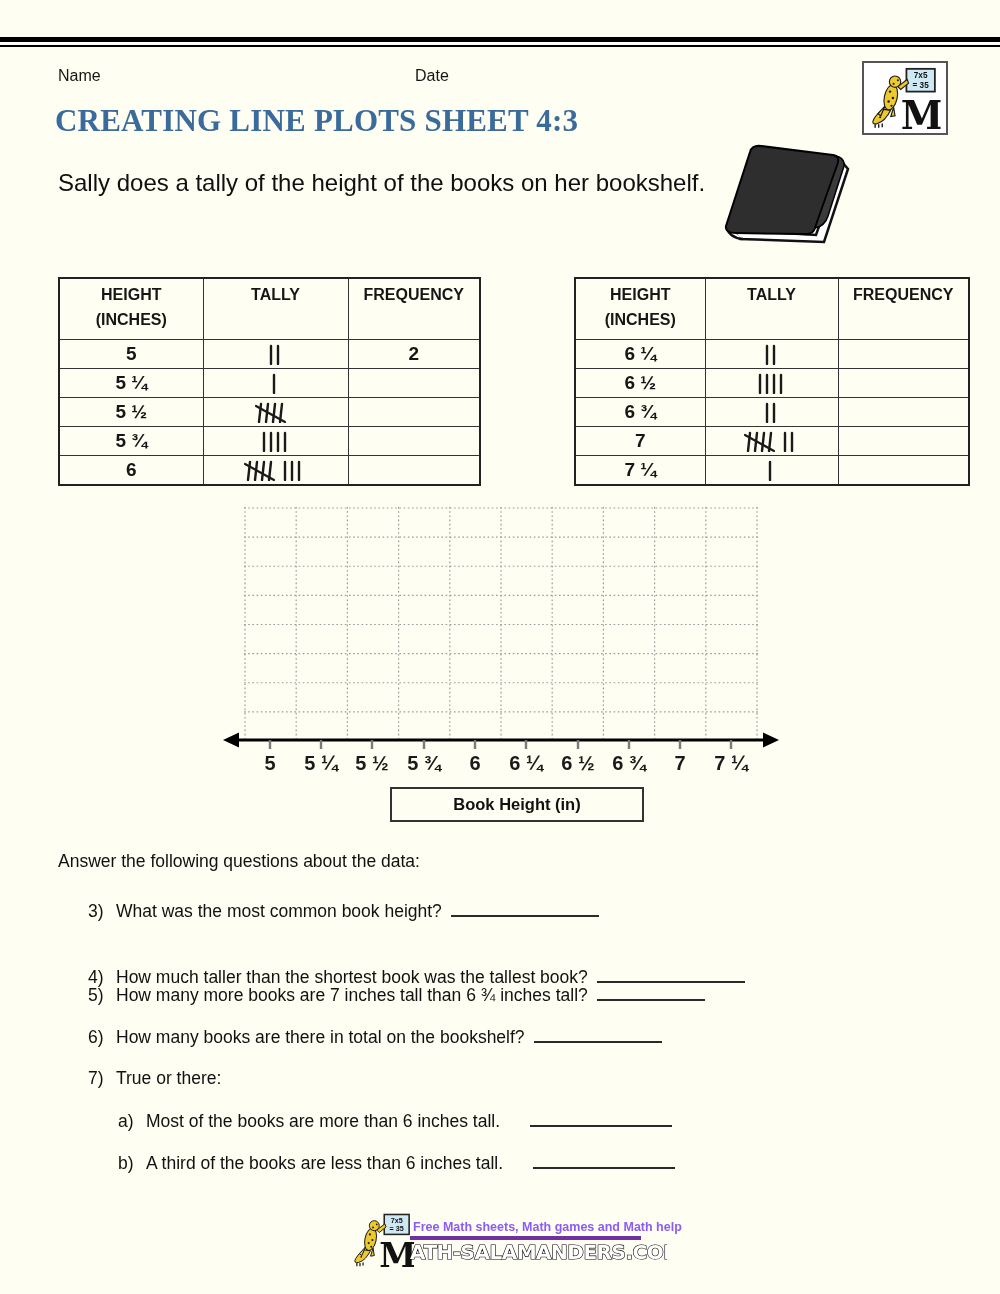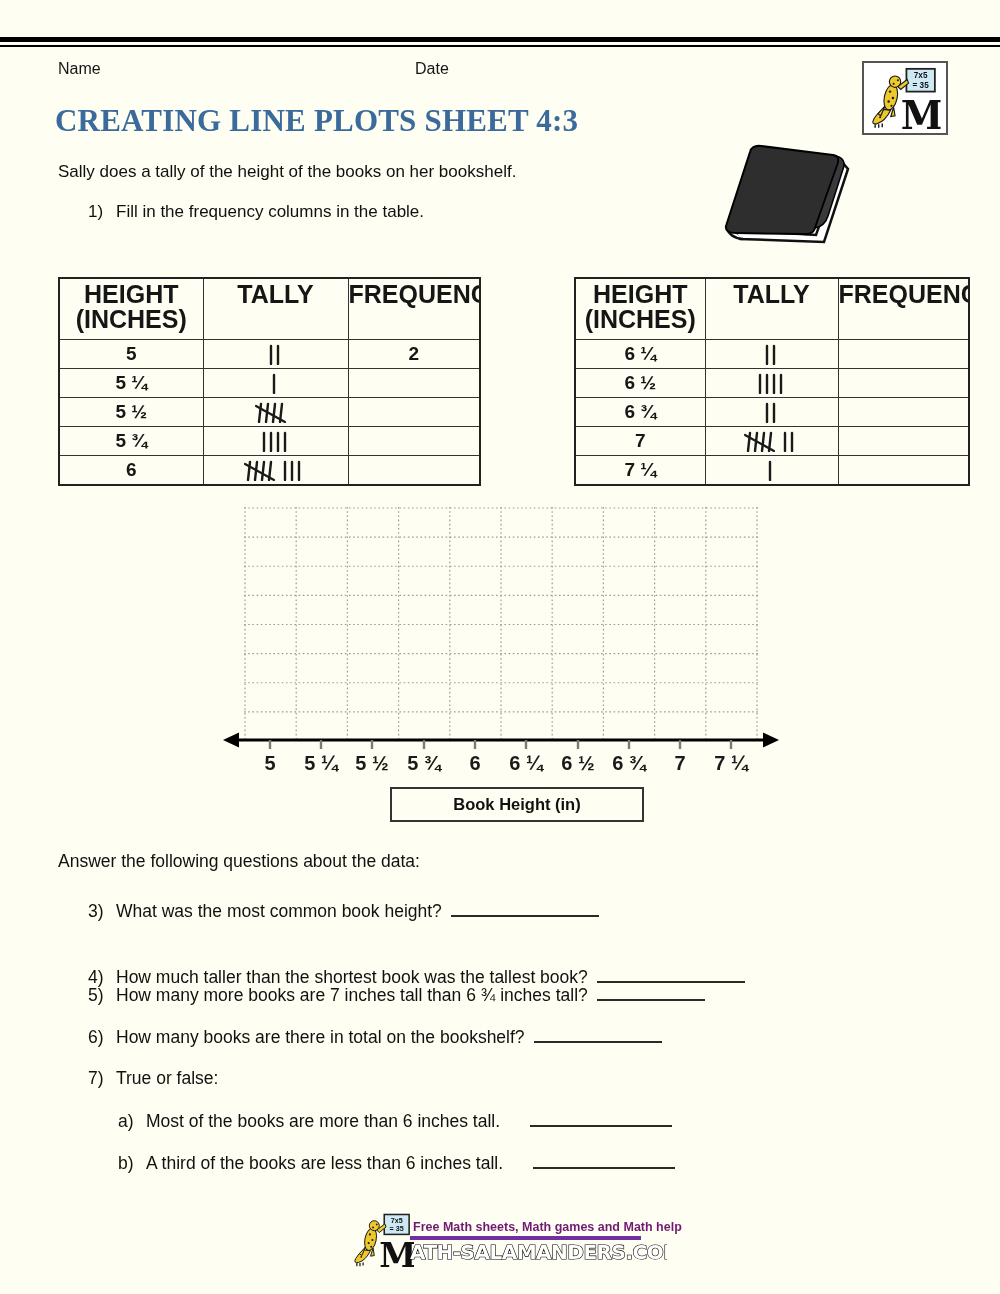--- a/index.html
+++ b/index.html
@@ -1,49 +1,49 @@
 <!DOCTYPE html>
 <html><head>
 <meta charset="utf-8">
 <style>
   html,body{margin:0;padding:0;background:#fffef2;}
   .page{position:relative;width:1000px;height:1294px;background:#fffef2;overflow:hidden;
         font-family:"Liberation Sans",sans-serif;color:#111;}
   .abs{position:absolute;}
   .rule1{left:0;top:37px;width:1000px;height:5px;background:#000;}
   .rule2{left:0;top:45px;width:1000px;height:2px;background:#000;}
-  .meta{font-size:16px;color:#151515;}
+  .meta{font-size:16px;color:#151515;margin-top:7px;}
   .title{left:55px;top:103px;font-family:Liberation Serif, serif;font-weight:bold;
          font-size:31px;color:#3a6b9c;letter-spacing:.2px;white-space:nowrap;}
-  .body-text{font-size:17px;color:#101010;white-space:nowrap;}
+  .body-text{font-size:24px;color:#101010;white-space:nowrap;}
   .num-col{display:inline-block;width:28px;}
   .logo-box{left:862px;top:61px;width:82px;height:70px;background:#fff;border:2px solid #555;
             display:flex;align-items:center;justify-content:center;}
   
   .ttable{border-collapse:collapse;table-layout:fixed;background:transparent;
           font-size:19px;font-weight:600;color:#161616;}
   .ttable td,.ttable th{border:1px solid #333;text-align:center;padding:0;height:28px;
                         font-weight:600;overflow:hidden;}
-  .ttable th{height:57px;vertical-align:top;padding-top:3px;line-height:25px;font-size:25px;}
+  .ttable th{height:57px;vertical-align:top;padding-top:3px;line-height:25px;font-size:16px;}
   .ttable{border:2px solid #222;}
   .tally-holder{display:inline-block;vertical-align:middle;height:22px;}
   
   .axis-label-box{left:390px;top:787px;width:250px;height:31px;border:2px solid #333;
                   display:flex;align-items:center;justify-content:center;
                   font-size:16.5px;font-weight:600;background:transparent;}
   .tick-label{position:absolute;top:752px;width:64px;text-align:center;
               font-size:20px;font-weight:600;color:#1a1a1a;white-space:nowrap;}
   
   .q{position:absolute;left:88px;font-size:17.5px;white-space:nowrap;}
   .q .q-blank{display:inline-block;border-bottom:2px solid #2a2a2a;height:15px;margin-left:9px;}
   .q.sub{padding-left:30px;}
   .q.sub .q-blank{margin-left:30px;}
   .lead{left:58px;top:851px;font-size:17.5px;}
   
-  .tagline{left:413px;top:1220px;font-size:12.5px;font-weight:bold;color:#701a75;white-space:nowrap;}
+  .tagline{left:413px;top:1220px;font-size:12.5px;font-weight:bold;color:#8b5cf6;white-space:nowrap;}
   .purple-rule{left:410px;top:1236px;width:231px;height:4px;background:#7030a0;}
 </style>
 </head>
 <body>
 
 <svg width="0" height="0" style="position:absolute">
   <defs>
     <symbol id="sala-scene" viewBox="0 0 100 90">
       <rect x="52" y="4" width="40" height="32" fill="#cfe9f4" stroke="#222" stroke-width="2.5"></rect>
       <text x="72" y="17" text-anchor="middle" font-family="Liberation Sans, sans-serif" font-size="11.5" font-weight="bold" fill="#111">7x5</text>
@@ -84,23 +84,20 @@
   <div class="abs logo-box">
     <svg width="74" height="64" viewBox="0 0 100 90">
         <use href="#sala-scene"></use>
       </svg>
   </div>
 
   <h1 class="abs title" style="margin:0">CREATING LINE PLOTS SHEET 4:3</h1>
 
   <p class="abs body-text" style="left:58px;top:145px">Sally does a tally of the height of the books on her bookshelf.</p>
 
-  <div class="abs body-text" style="left:88px;top:202px">
-    <span class="num-col">1)</span><span>Fill in the frequency columns in the table.</span>
-  </div>
 
   <svg class="abs" style="left:712px;top:136px" width="140" height="122" viewBox="0 0 140 122">
     <polygon points="20,94 104,99 130,26 136,33 112,106 28,103" fill="#fff" stroke="#111" stroke-width="2.5"></polygon>
     <path d="M14 90 q3 12 17 13" fill="#fff" stroke="#111" stroke-width="2.5"></path>
     <path d="M14 90 L38 16 Q40 9 49 10 L121 19 Q128 20 126 27 L103 92 Q101 99 92 98 L24 97 Q13 97 14 90 Z" fill="#2e2e2e" stroke="#000" stroke-width="2"></path>
     <path d="M121 19 Q128 20 126 27 L103 92 Q113 90 116 80 L132 30 Q133 24 127 21 Z" fill="#3a3a3a" stroke="#000" stroke-width="1.5"></path>
   </svg>
 
   <table class="ttable abs" style="left:58px;top:277px;width:421px">
     <colgroup>
@@ -297,21 +294,21 @@
   <div class="q" style="top:966px">
     <span class="num-col">4)</span><span>How much taller than the shortest book was the tallest book?</span><span class="q-blank" style="width:148px"></span>
   </div>
   <div class="q" style="top:984px">
     <span class="num-col">5)</span><span>How many more books are 7 inches tall than 6 ¾ inches tall?</span><span class="q-blank" style="width:108px"></span>
   </div>
   <div class="q" style="top:1026px">
     <span class="num-col">6)</span><span>How many books are there in total on the bookshelf?</span><span class="q-blank" style="width:128px"></span>
   </div>
   <div class="q" style="top:1068px">
-    <span class="num-col">7)</span><span>True or false:</span>
+    <span class="num-col">7)</span><span>True or there:</span>
   </div>
   <div class="q sub" style="top:1110px">
     <span class="num-col">a)</span><span>Most of the books are more than 6 inches tall.</span><span class="q-blank" style="width:142px"></span>
   </div>
   <div class="q sub" style="top:1152px">
     <span class="num-col">b)</span><span>A third of the books are less than 6 inches tall.</span><span class="q-blank" style="width:142px"></span>
   </div>
 
   <svg class="abs" style="left:350px;top:1212px" width="66" height="56" viewBox="0 0 100 90">
       <use href="#sala-scene"></use>

